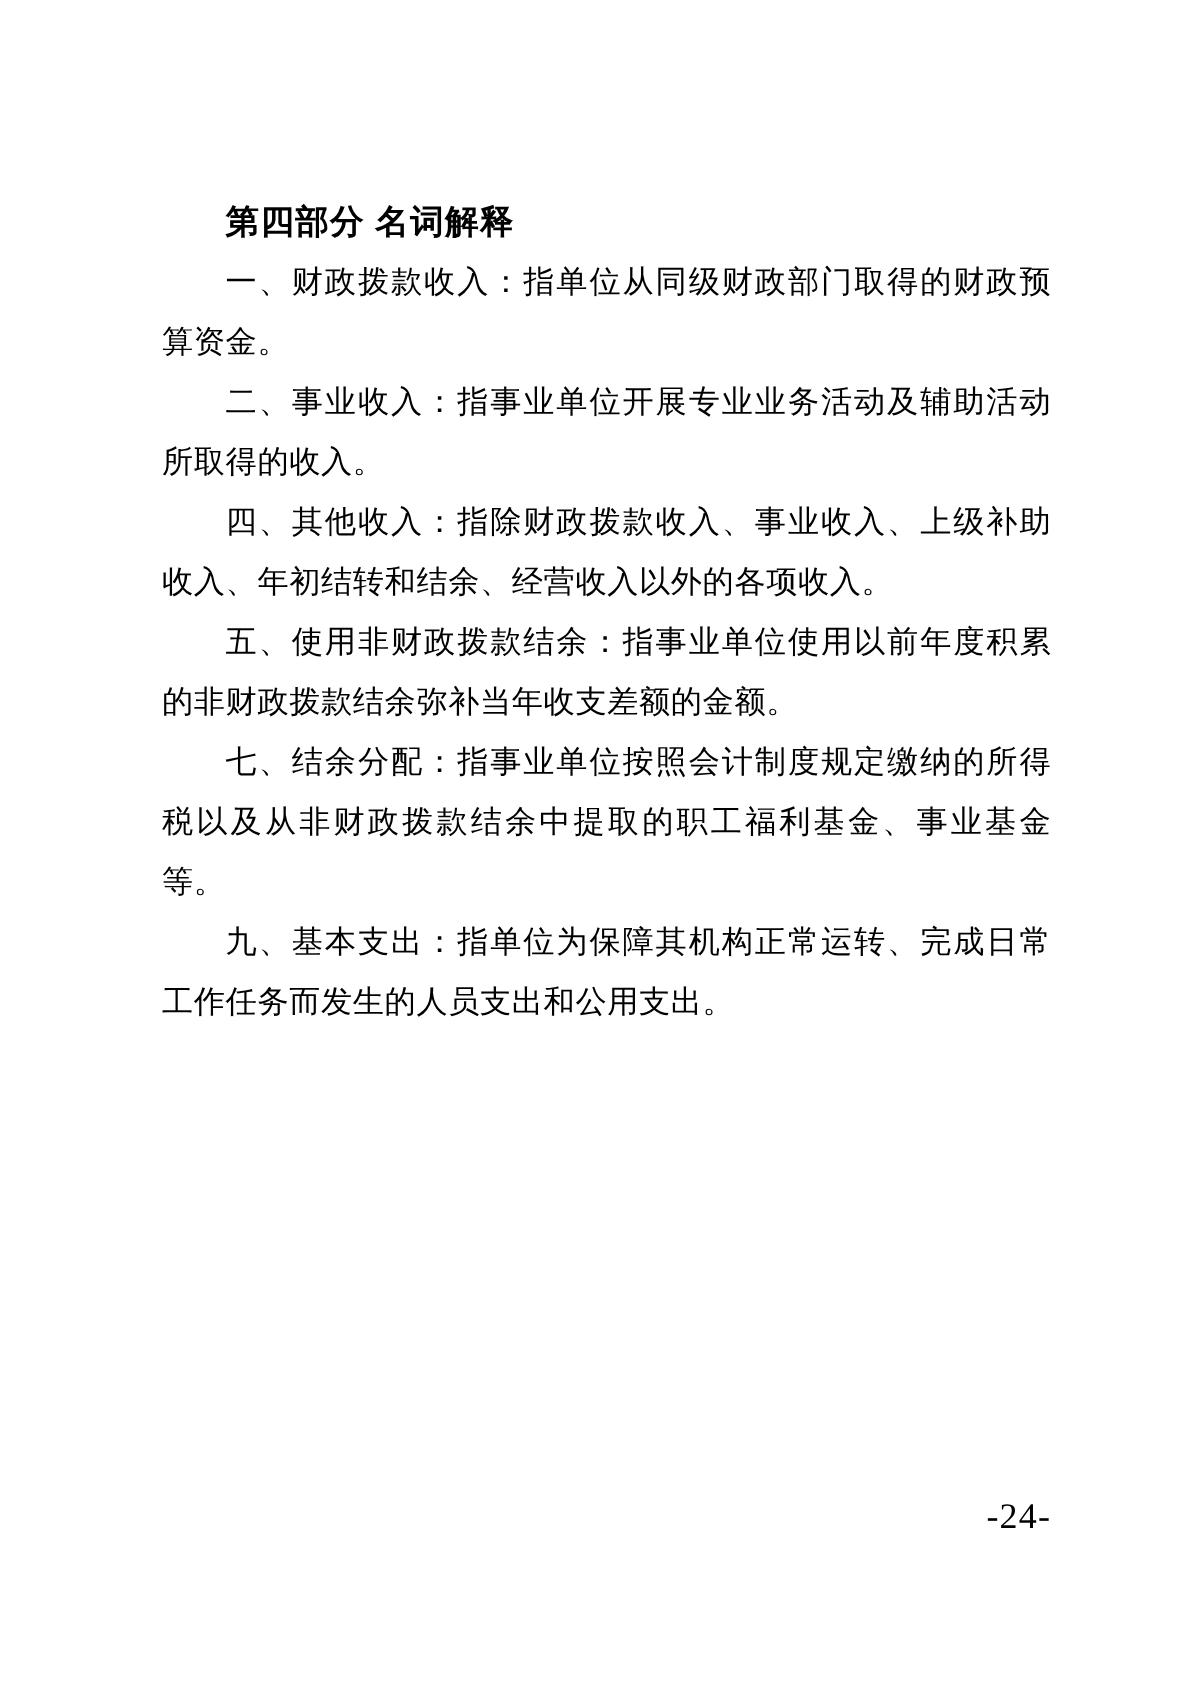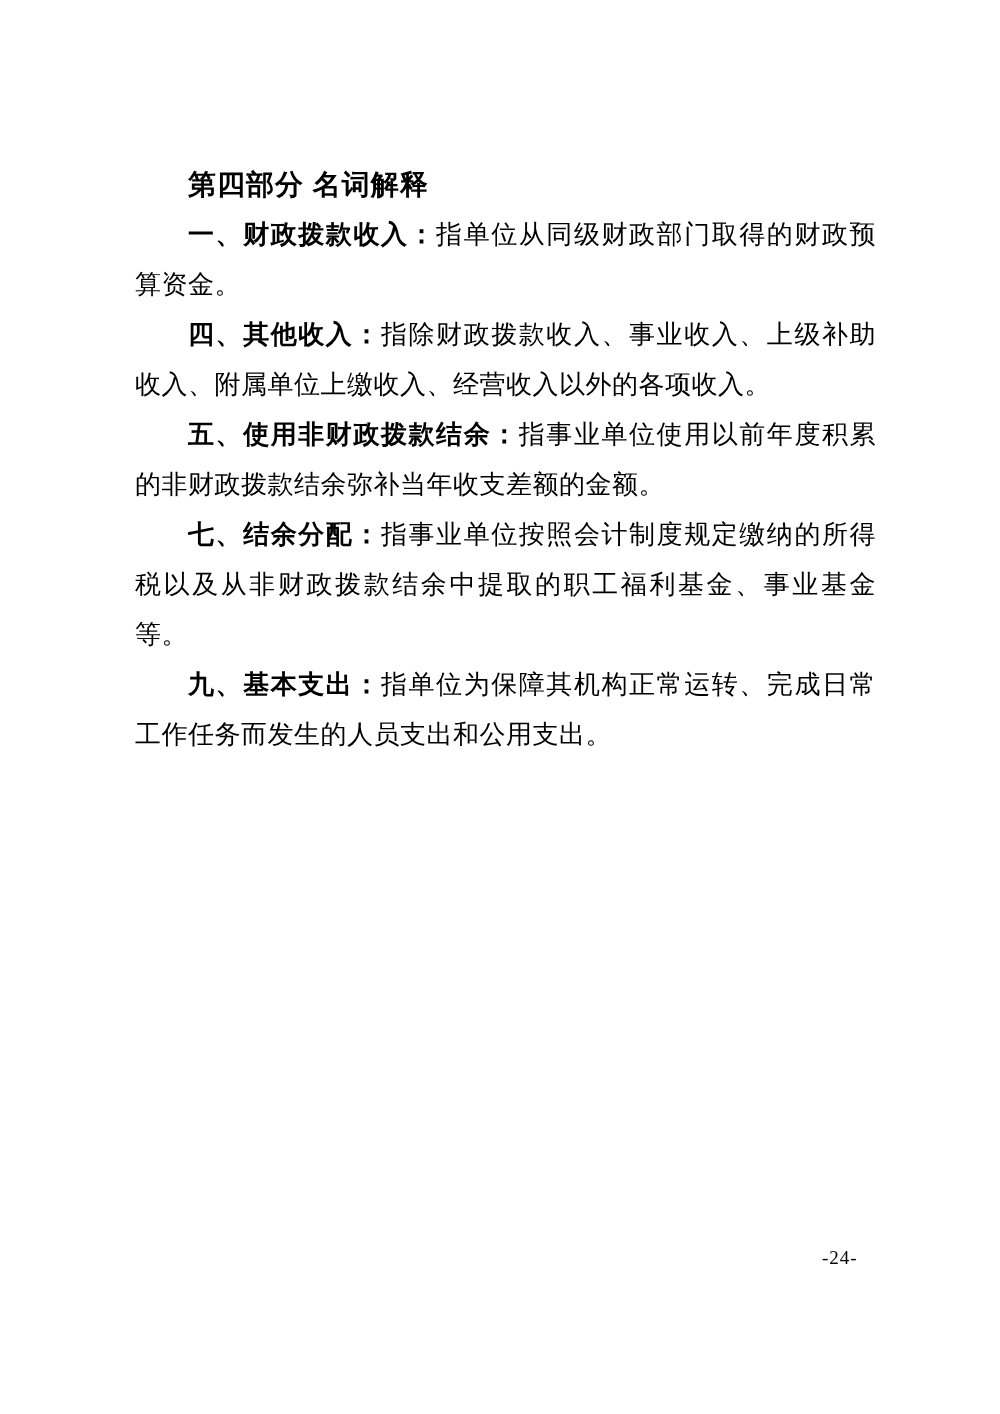--- a/index.html
+++ b/index.html
@@ -33,43 +33,44 @@
   }
   .term {
     margin: 0;
     font-size: 26px;
     line-height: 50px;
     text-indent: 53px;
     text-align: justify;
     letter-spacing: 0.5px;
   }
   .term-label {
-    font-weight: 700;
+    font-weight: 400;
   }
   .page-number {
     position: absolute;
     top: 1247px;
     left: 822px;
-    font-size: 19px;
+    font-size: 30px;
     letter-spacing: 1px;
     font-family: "Liberation Serif", serif;
   }
 </style>
 </head>
 <body>
 
 <div class="doc-content">
 
   <h1 class="section-heading">第四部分 名词解释</h1>
 
   <p class="term"><span class="term-label">一、财政拨款收入：</span><span class="term-def">指单位从同级财政部门取得的财政预算资金。</span></p>
 
+  <p class="term"><span class="term-label">二、事业收入：</span><span class="term-def">指事业单位开展专业业务活动及辅助活动所取得的收入。</span></p>
 
 
-  <p class="term"><span class="term-label">四、其他收入：</span><span class="term-def">指除财政拨款收入、事业收入、上级补助收入、附属单位上缴收入、经营收入以外的各项收入。</span></p>
+  <p class="term"><span class="term-label">四、其他收入：</span><span class="term-def">指除财政拨款收入、事业收入、上级补助收入、年初结转和结余、经营收入以外的各项收入。</span></p>
 
   <p class="term"><span class="term-label">五、使用非财政拨款结余：</span><span class="term-def">指事业单位使用以前年度积累的非财政拨款结余弥补当年收支差额的金额。</span></p>
 
 
   <p class="term"><span class="term-label">七、结余分配：</span><span class="term-def">指事业单位按照会计制度规定缴纳的所得税以及从非财政拨款结余中提取的职工福利基金、事业基金等。</span></p>
 
 
   <p class="term"><span class="term-label">九、基本支出：</span><span class="term-def">指单位为保障其机构正常运转、完成日常工作任务而发生的人员支出和公用支出。</span></p>
 
 </div>

